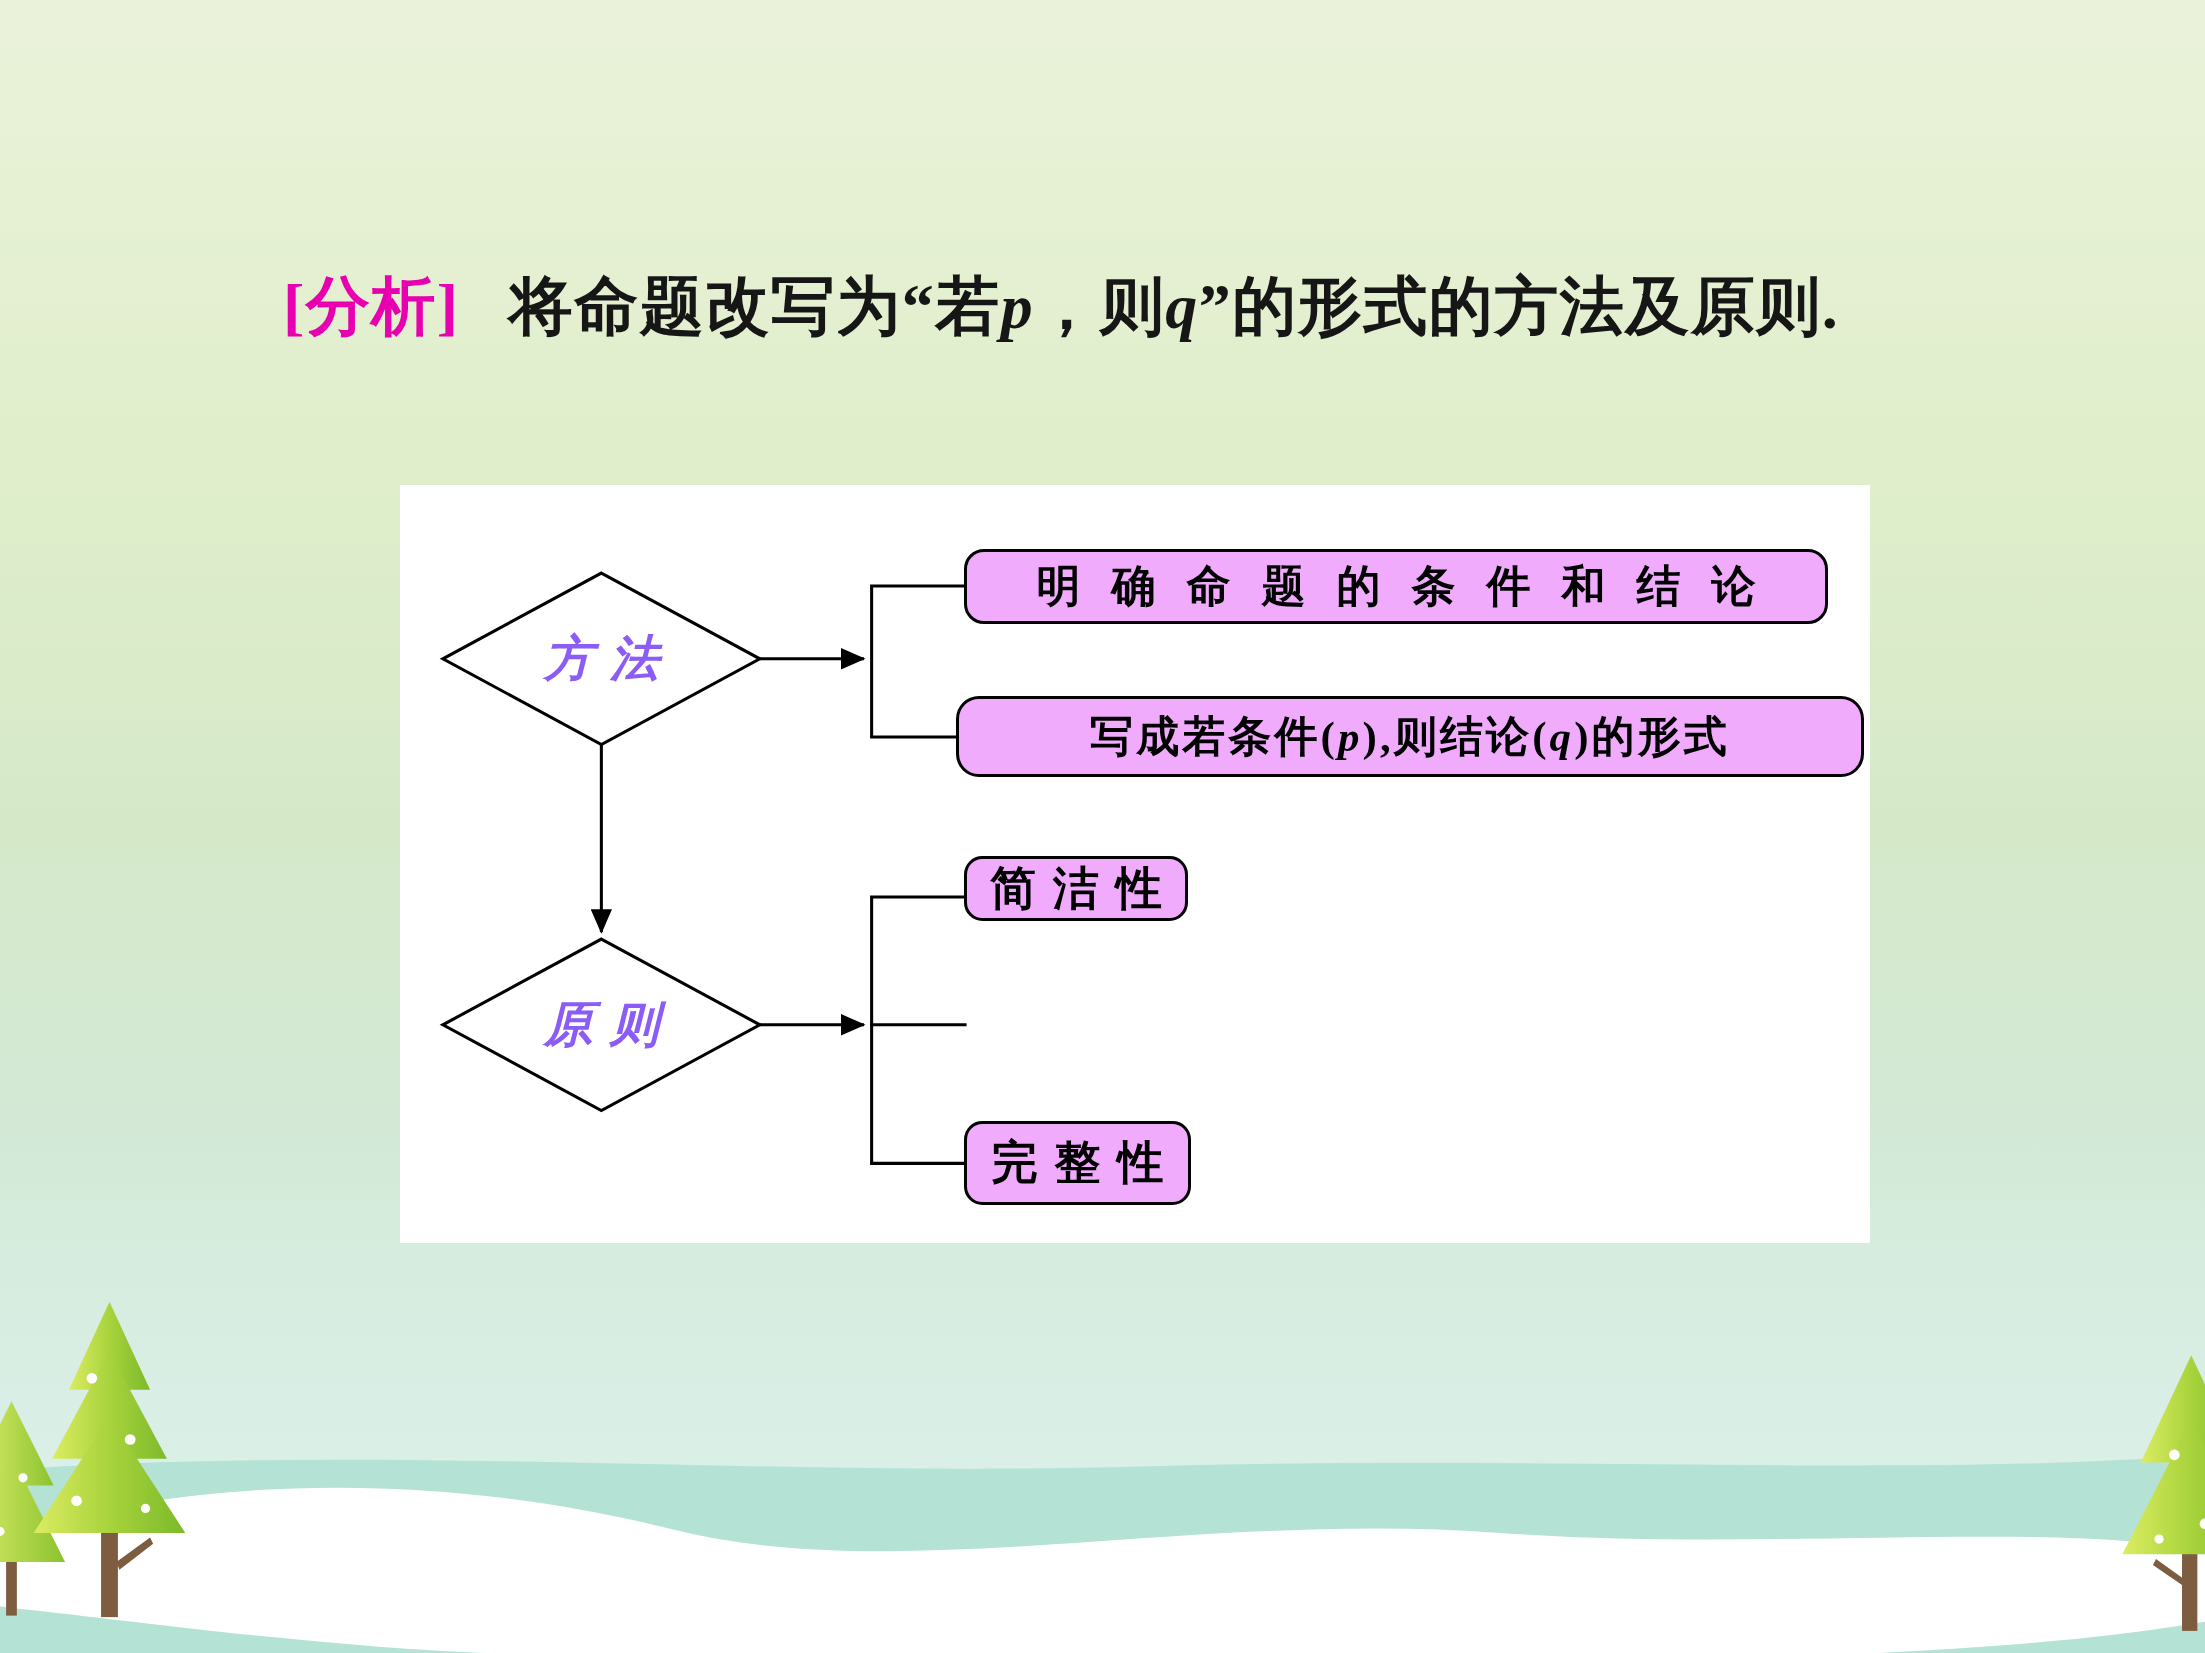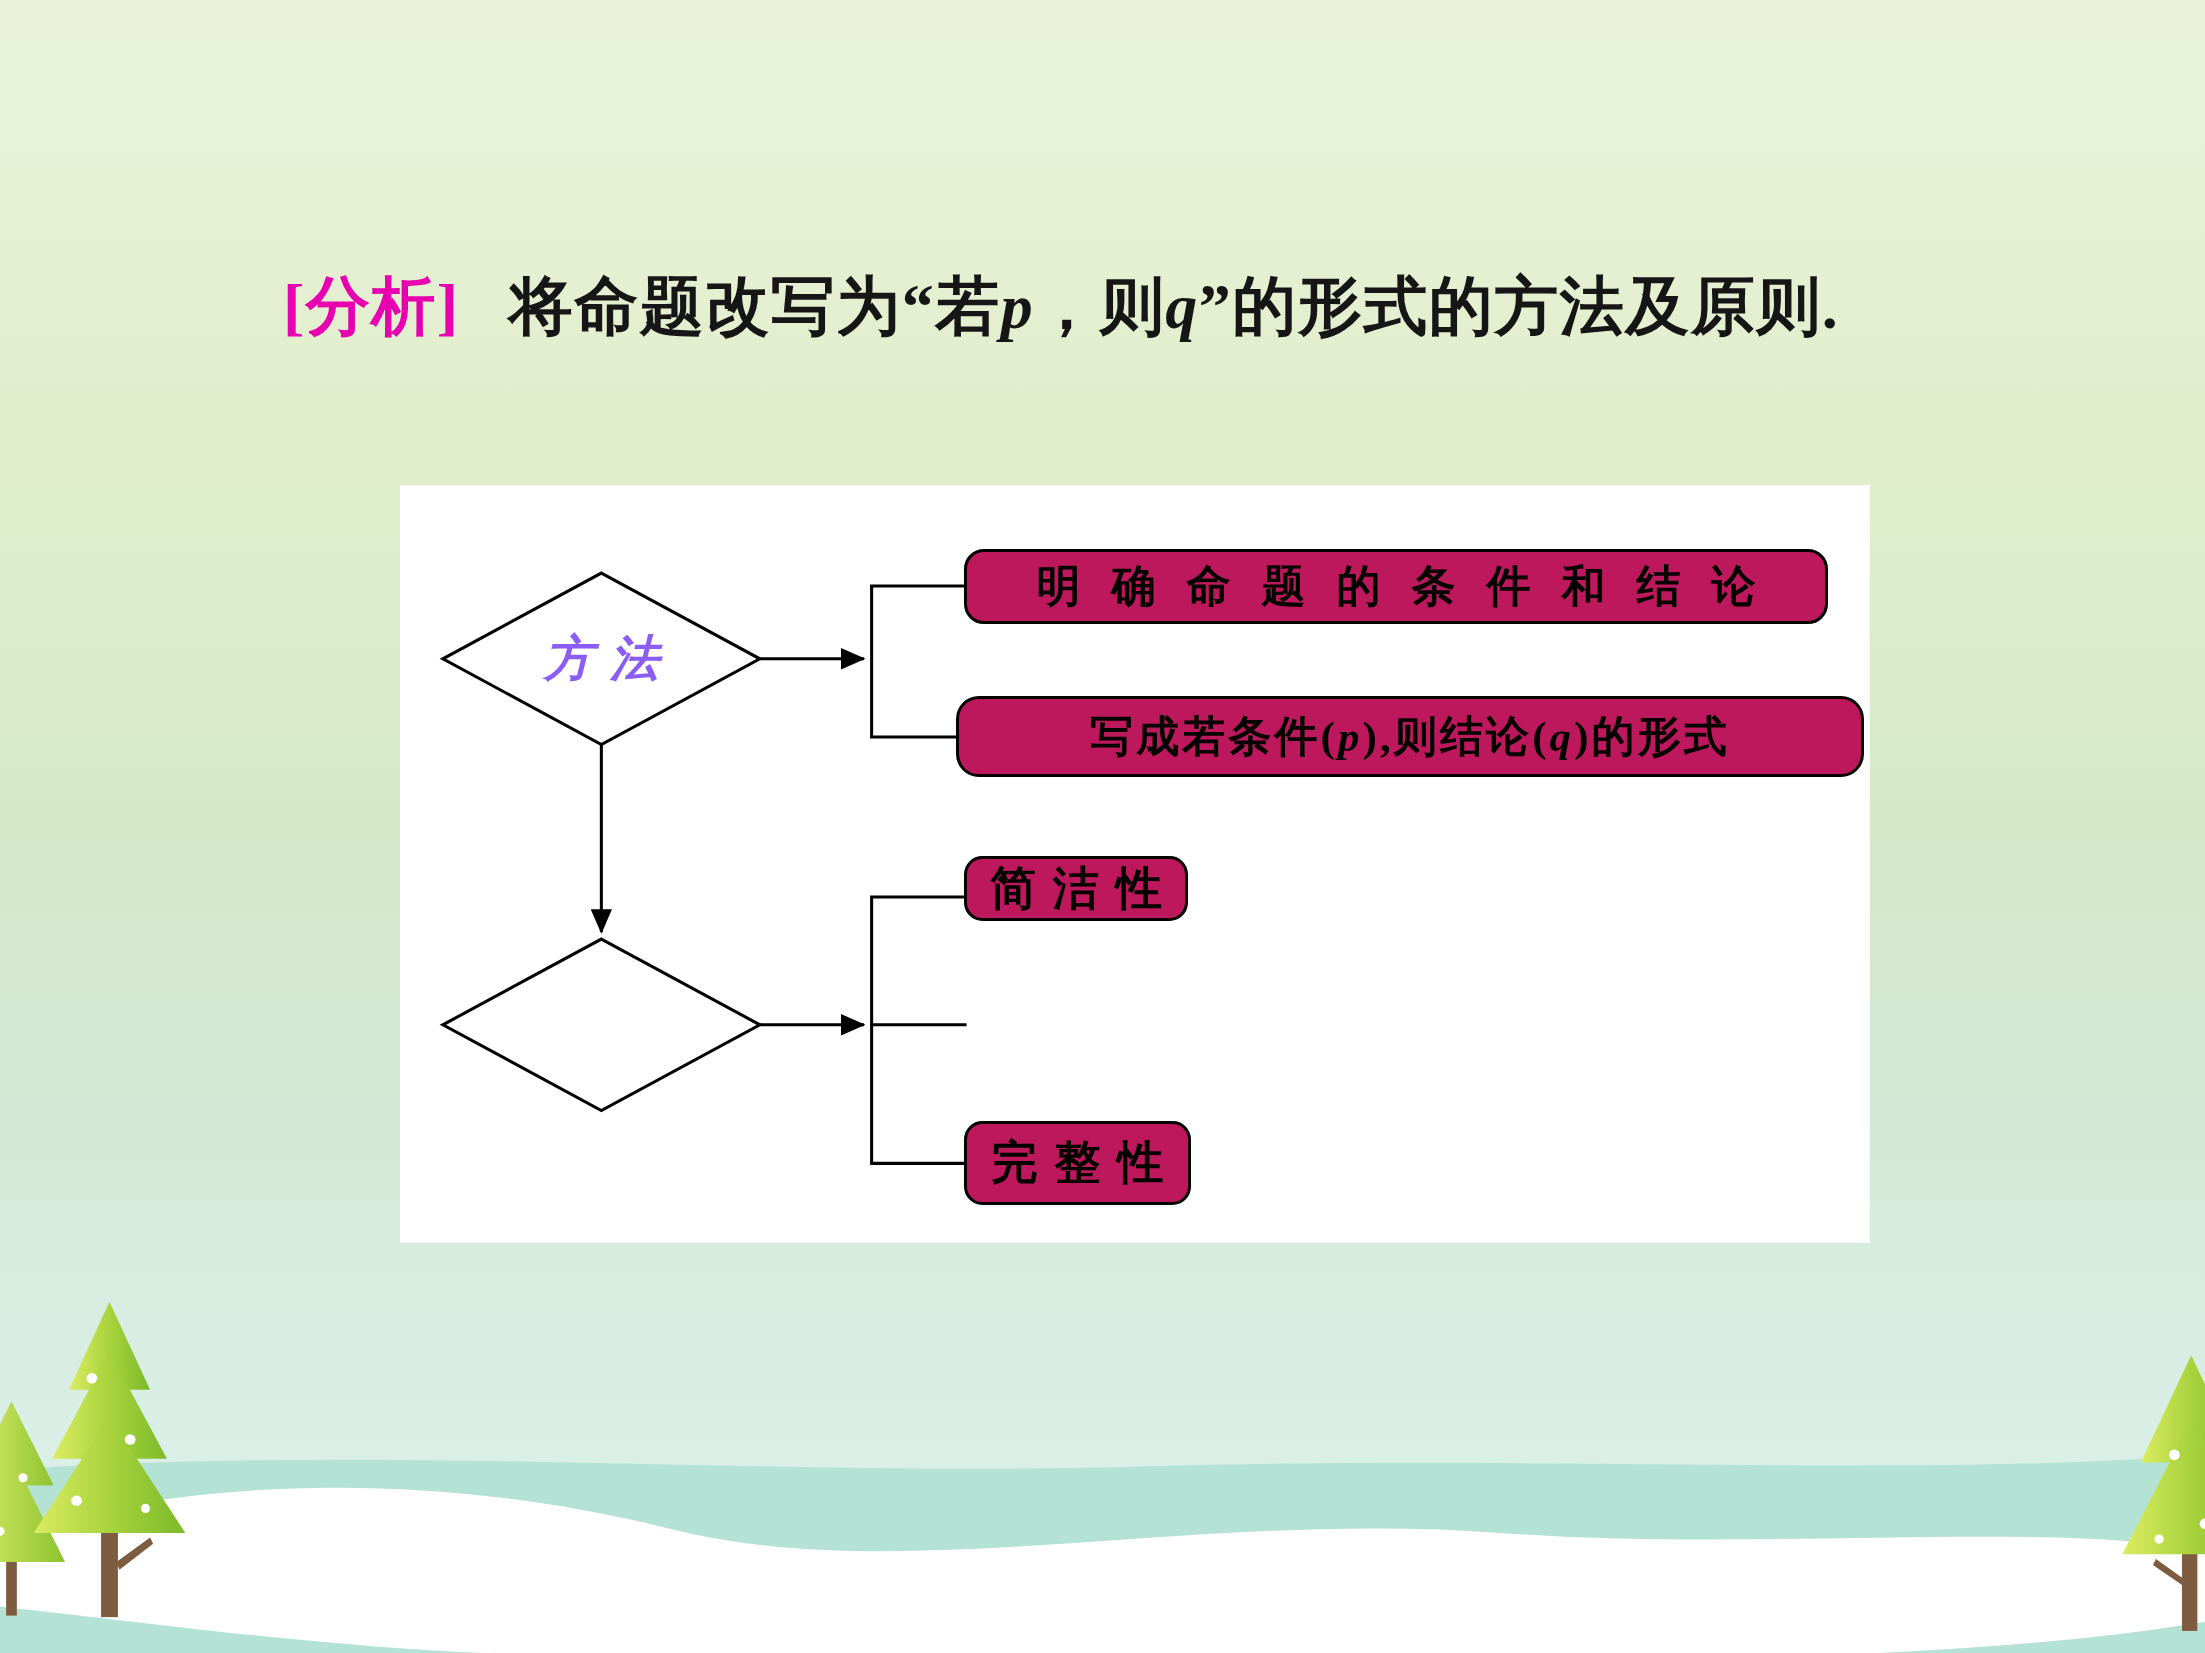--- a/index.html
+++ b/index.html
@@ -22,21 +22,21 @@
   .panel{
     position:absolute;left:400px;top:485px;width:1470px;height:758px;
     background:#ffffff;
   }
   .panel svg.connectors{position:absolute;left:0;top:0;}
   .diamond-label{
     position:absolute;display:flex;align-items:center;justify-content:center;
     font-weight:700;color:#8b5cf6;font-size:49px;letter-spacing:17px;text-indent:17px;font-style:italic;
   }
   .rbox{
-    position:absolute;border:3.1px solid #000;background:#be185d;
+    position:absolute;border:3.1px solid #000;background:#f0abfc;
     display:flex;align-items:center;justify-content:center;
     font-weight:700;color:#000;box-sizing:border-box;
   }
   .rbox.big1{left:564px;top:64px;width:864px;height:75px;border-radius:20px;font-size:44px;letter-spacing:31px;text-indent:31px;}
   .rbox.big2{left:556px;top:211px;width:908px;height:81px;border-radius:23px;font-size:43px;letter-spacing:3.1px;}
   .rbox.big2 i{font-style:italic;}
   .rbox.small{width:224px;height:65px;border-radius:18.4px;font-size:46px;letter-spacing:17px;text-indent:17px;left:564px;}
   .rbox.s1{top:371px;}
   .rbox.s2{top:499px;}
   .rbox.s3{top:636px;width:227px;height:84px;}
@@ -72,20 +72,21 @@
       <line x1="614" y1="329" x2="732" y2="329" stroke="#000" stroke-width="4"></line>
 
       <line x1="470" y1="705" x2="606" y2="705" stroke="#000" stroke-width="4" marker-end="url(#arr)"></line>
       <line x1="616" y1="538" x2="616" y2="886" stroke="#000" stroke-width="4"></line>
       <line x1="614" y1="538" x2="740" y2="538" stroke="#000" stroke-width="4"></line>
       <line x1="614" y1="705" x2="740" y2="705" stroke="#000" stroke-width="4"></line>
       <line x1="614" y1="886" x2="740" y2="886" stroke="#000" stroke-width="4"></line>
     </svg>
 
     <div class="diamond-label" style="left:43px;top:131px;width:317px;height:86px;">方法</div>
+    <div class="diamond-label" style="left:43px;top:497px;width:317px;height:86px;">原则</div>
 
     <div class="rbox big1">明确命题的条件和结论</div>
     <div class="rbox big2">
       <span>写成若条件(</span>
         <i>p</i>
         <span>),则结论(</span>
         <i>q</i>
         <span>)的形式</span>
     </div>
 

